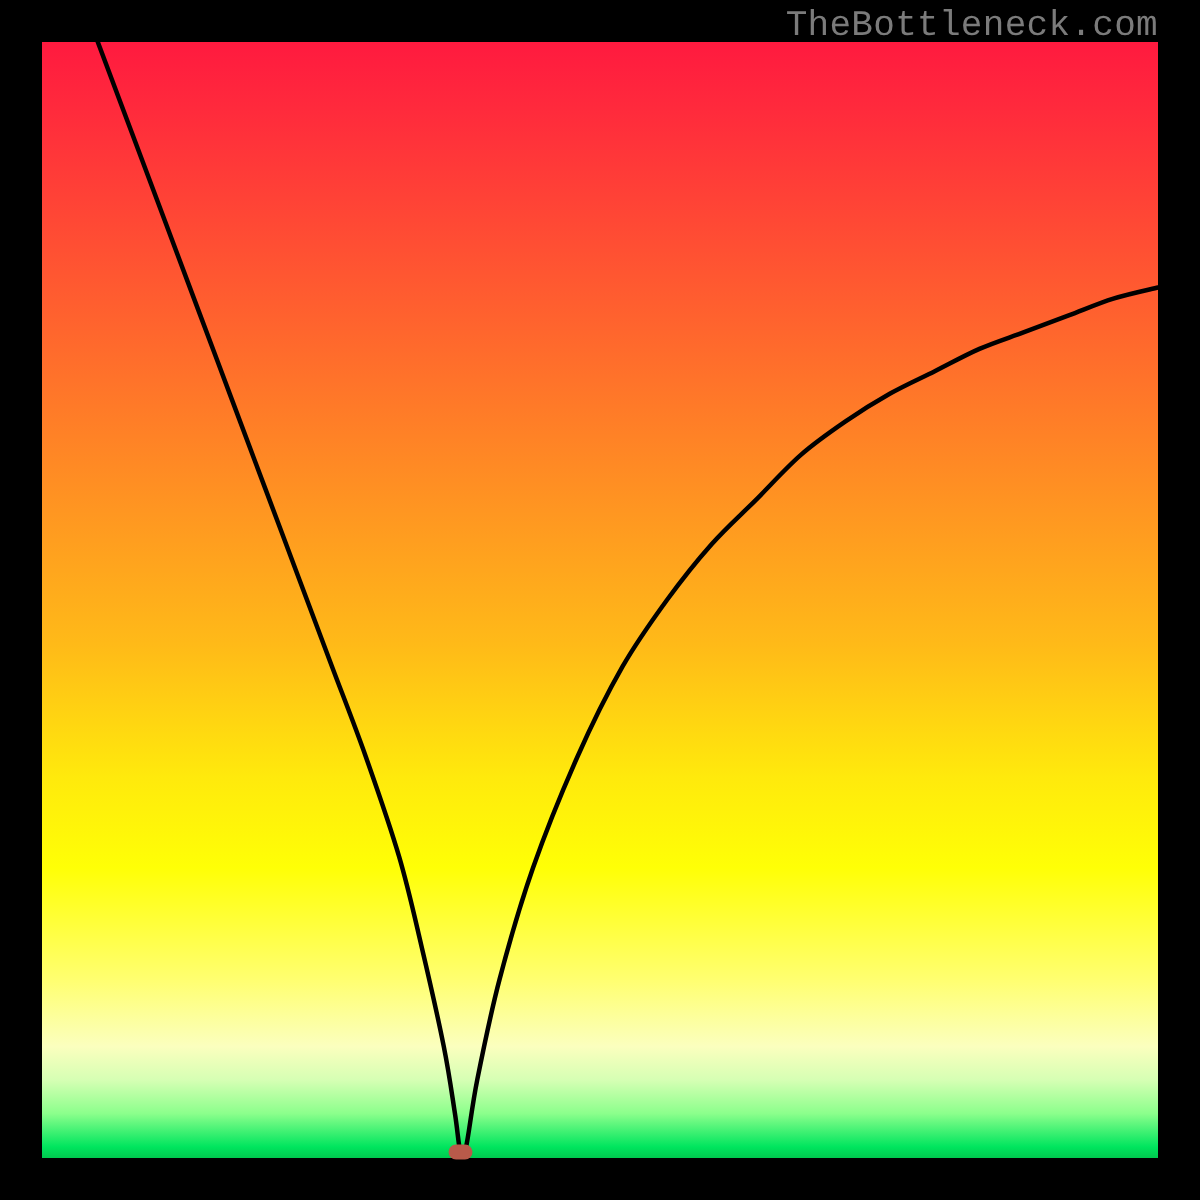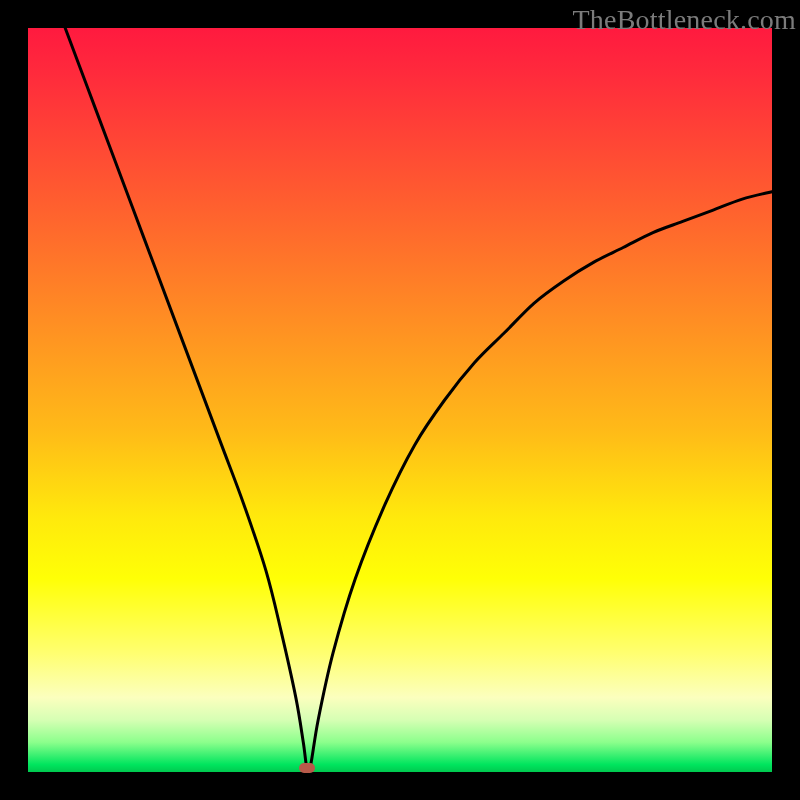--- a/index.html
+++ b/index.html
@@ -6,23 +6,23 @@
   html, body { width: 800px; height: 800px; overflow: hidden; background: #000; }
   .frame {
     position: relative;
     width: 800px;
     height: 800px;
     background: #000;
   }
   .watermark {
     position: absolute;
     top: 4px;
-    right: 4px;
-    font-family: Liberation Serif, serif;
-    font-size: 28px;
+    right: 28px;
+    font-family: Liberation Mono, monospace;
+    font-size: 24px;
     color: #7b7b7b;
     letter-spacing: 0.2px;
     z-index: 5;
   }
   .plot {
     position: absolute;
     left: 28px;
     top: 28px;
     width: 744px;
     height: 744px;

